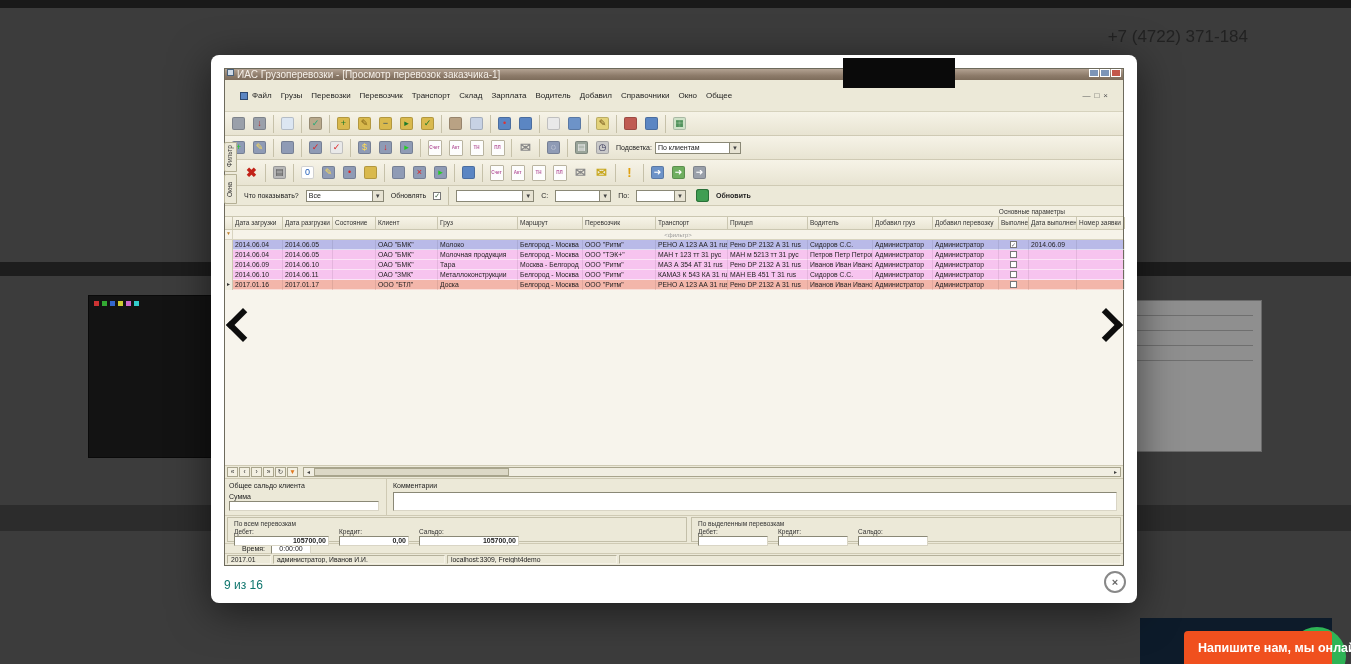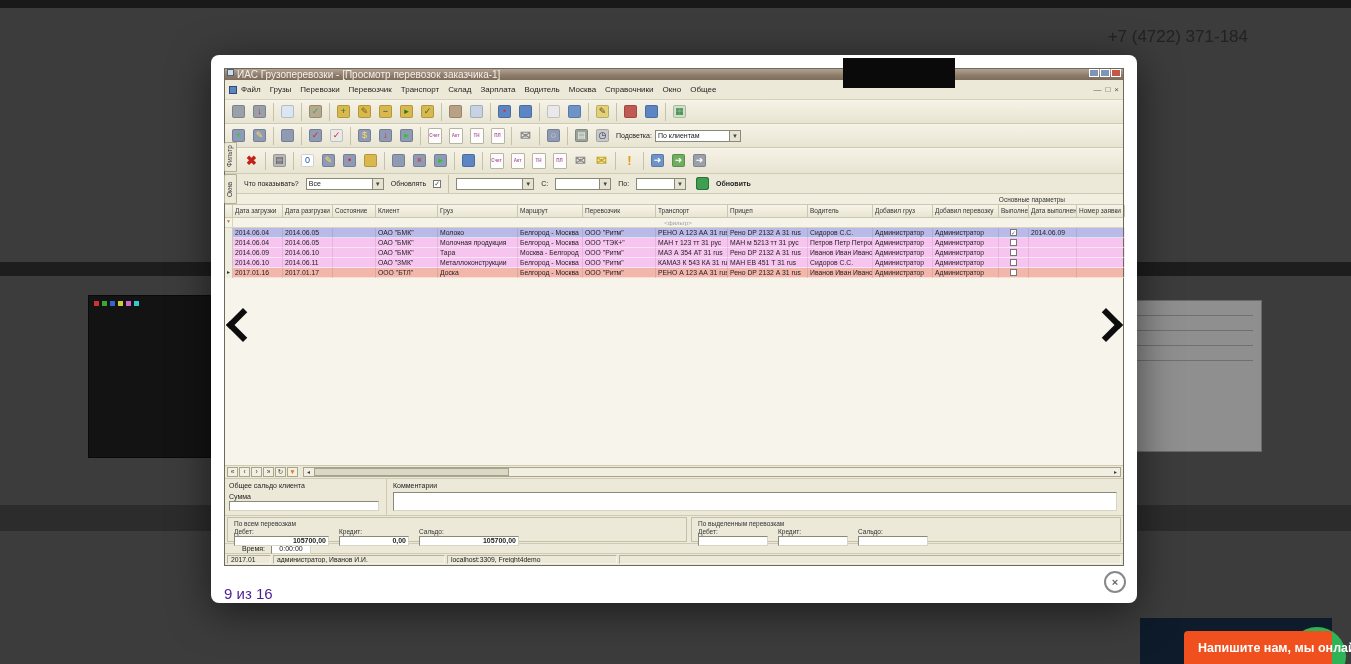--- a/index.html
+++ b/index.html
@@ -27,39 +27,39 @@
   
   .cta-box{position:absolute;left:1140px;top:618px;width:192px;height:46px;background:#0d1b2a;z-index:30;}
   .chat-dot{position:absolute;left:1288px;top:627px;width:58px;height:58px;border-radius:50%;z-index:31;}
   .chat-widget{position:absolute;left:1184px;top:631px;width:148px;height:33px;border-radius:4px 4px 0 0;
     display:flex;align-items:center;padding-left:14px;z-index:32;cursor:pointer;}
   .chat-widget span{color:#fff;font-size:12.5px;font-weight:bold;white-space:nowrap;}
 
   
   .lightbox{position:absolute;left:211px;top:55px;width:926px;height:548px;background:#fff;border-radius:8px;
     box-shadow:0 8px 40px rgba(0,0,0,.55);z-index:50;}
-  .caption{position:absolute;left:13px;bottom:1px;font-size:15px;color:#4c1d95;}
+  .caption{position:absolute;left:13px;bottom:11px;font-size:12px;color:#0f766e;}
   .lb-close{position:absolute;right:11px;bottom:10px;width:22px;height:22px;border:2px solid #888;border-radius:50%;
     color:#666;font-size:11px;font-weight:bold;display:flex;align-items:center;justify-content:center;cursor:pointer;}
   .chev{position:absolute;width:32px;height:46px;top:305px;z-index:55;cursor:pointer;}
   .chev i{position:absolute;top:8px;left:4px;width:24px;height:24px;border-left:6px solid #0d0d0d;border-bottom:6px solid #0d0d0d;}
   .chev.left{left:227px;} .chev.left i{transform:rotate(45deg);}
   .chev.right{left:1094px;} .chev.right i{transform:rotate(225deg);left:0;}
 
   
   .app{position:absolute;left:13px;top:13px;width:900px;height:498px;display:flex;flex-direction:column;
     border:1px solid #6d6a5c;background:#ece9d8;font-size:7px;color:#222;}
   .titlebar{height:11px;background:linear-gradient(180deg,#b3a292,#8d7b6a 60%,#7d6c5b);display:flex;align-items:flex-start;
     color:#f4efe8;font-size:10px;padding:0 2px;flex:none;}
   .titlebar .ticon{width:7px;height:7px;background:#cfdbe8;border:1px solid #49617a;margin-right:3px;flex:none;}
   .titlebar .t-title{flex:1;white-space:nowrap;overflow:hidden;}
   .winbtn{width:10px;height:8px;margin-left:1px;border:1px solid #fff;flex:none;cursor:pointer;}
   .winbtn.min,.winbtn.max{background:#7d95b8;}
   .winbtn.close{background:#c4574a;}
-  .menubar{height:20px;background:#ece9d8;border-bottom:1px solid #d6d2bd;display:flex;align-items:center;padding:0 4px;flex:none;}
+  .menubar{height:32px;background:#ece9d8;border-bottom:1px solid #d6d2bd;display:flex;align-items:center;padding:0 15px;flex:none;}
   .menubar .app-ic{width:8px;height:8px;background:#5b86c3;border:1px solid #2e4a72;margin-right:4px;flex:none;}
   .menu-items{display:flex;gap:9px;flex:1;}
   .mitem{font-size:8px;color:#1d1d1d;cursor:pointer;white-space:nowrap;}
   .mdi{display:flex;gap:4px;color:#555;font-size:8px;align-items:center;}
   .tbar{background:linear-gradient(180deg,#f6f3e7,#e8e4d2);border-bottom:1px solid #cfcab4;display:flex;align-items:center;
     padding:0 3px;flex:none;position:relative;}
   .tb1{height:24px;} .tb2{height:24px;} .tb3{height:26px;padding-left:16px;}
   .ticons{display:flex;align-items:center;height:100%;}
   .tbtn{width:21px;height:20px;display:flex;align-items:center;justify-content:center;cursor:pointer;border:1px solid transparent;}
   .tg{width:13px;height:13px;border-radius:2px;display:flex;align-items:center;justify-content:center;
@@ -205,21 +205,21 @@
         <span class="app-ic"></span>
         <div class="menu-items">
             <span class="mitem">Файл</span>
             <span class="mitem">Грузы</span>
             <span class="mitem">Перевозки</span>
             <span class="mitem">Перевозчик</span>
             <span class="mitem">Транспорт</span>
             <span class="mitem">Склад</span>
             <span class="mitem">Зарплата</span>
             <span class="mitem">Водитель</span>
-            <span class="mitem">Москва</span>
+            <span class="mitem">Добавил</span>
             <span class="mitem">Справочники</span>
             <span class="mitem">Окно</span>
             <span class="mitem">Общее</span>
           </div>
         <div class="mdi">
           <span>—</span>
           <span>□</span>
           <span>×</span>
         </div>
       </div>

